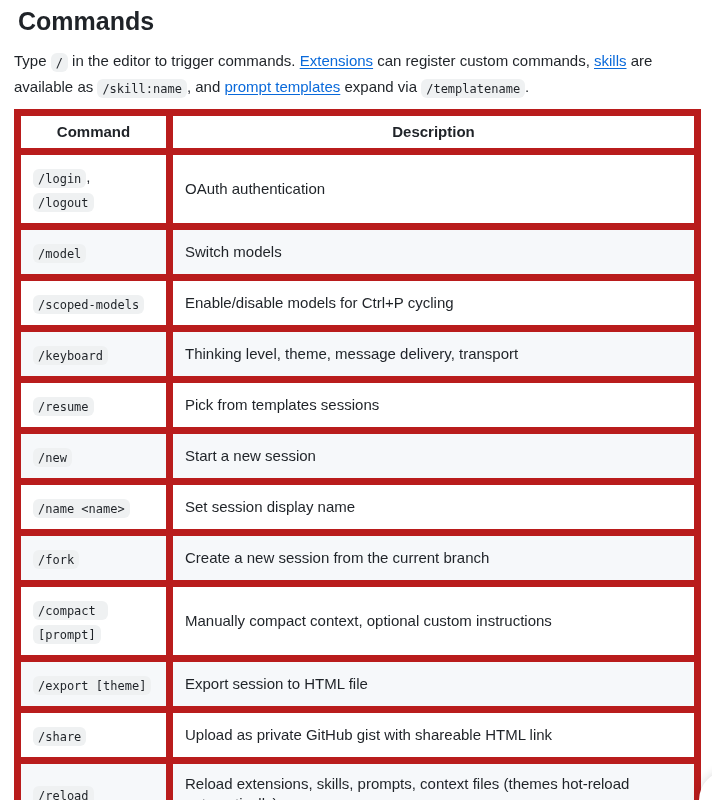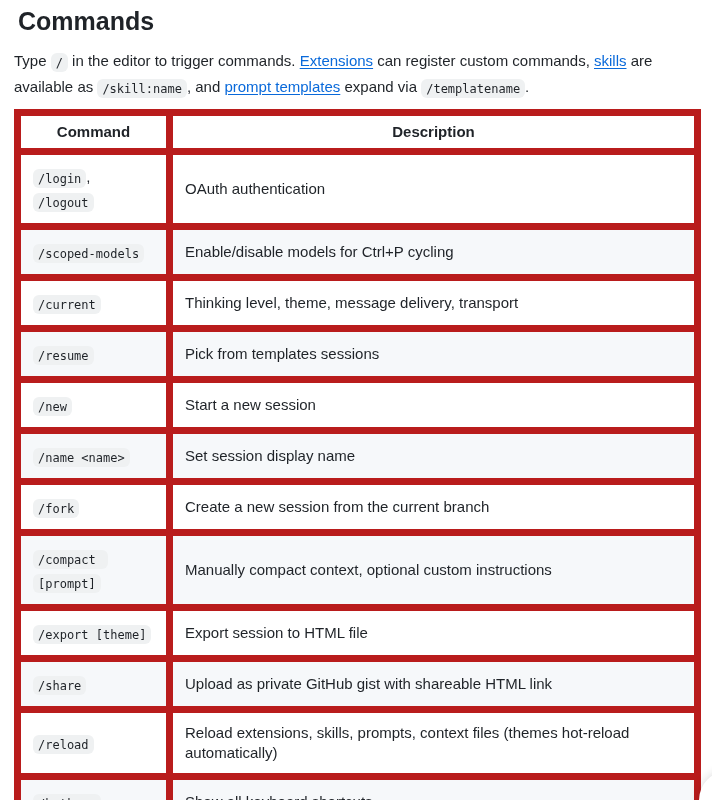--- a/index.html
+++ b/index.html
@@ -111,25 +111,29 @@
         <th>Command</th>
         <th>Description</th>
       </tr>
     </thead>
     <tbody>
         <tr>
           <td class="cmd"><code>/login</code>, <code>/logout</code></td>
           <td>OAuth authentication</td>
         </tr>
         <tr>
+          <td class="cmd"><code>/model</code></td>
+          <td>Switch models</td>
+        </tr>
+        <tr>
           <td class="cmd"><code>/scoped-models</code></td>
           <td>Enable/disable models for Ctrl+P cycling</td>
         </tr>
         <tr>
-          <td class="cmd"><code>/current</code></td>
+          <td class="cmd"><code>/keyboard</code></td>
           <td>Thinking level, theme, message delivery, transport</td>
         </tr>
         <tr>
           <td class="cmd"><code>/resume</code></td>
           <td>Pick from templates sessions</td>
         </tr>
         <tr>
           <td class="cmd"><code>/new</code></td>
           <td>Start a new session</td>
         </tr>

